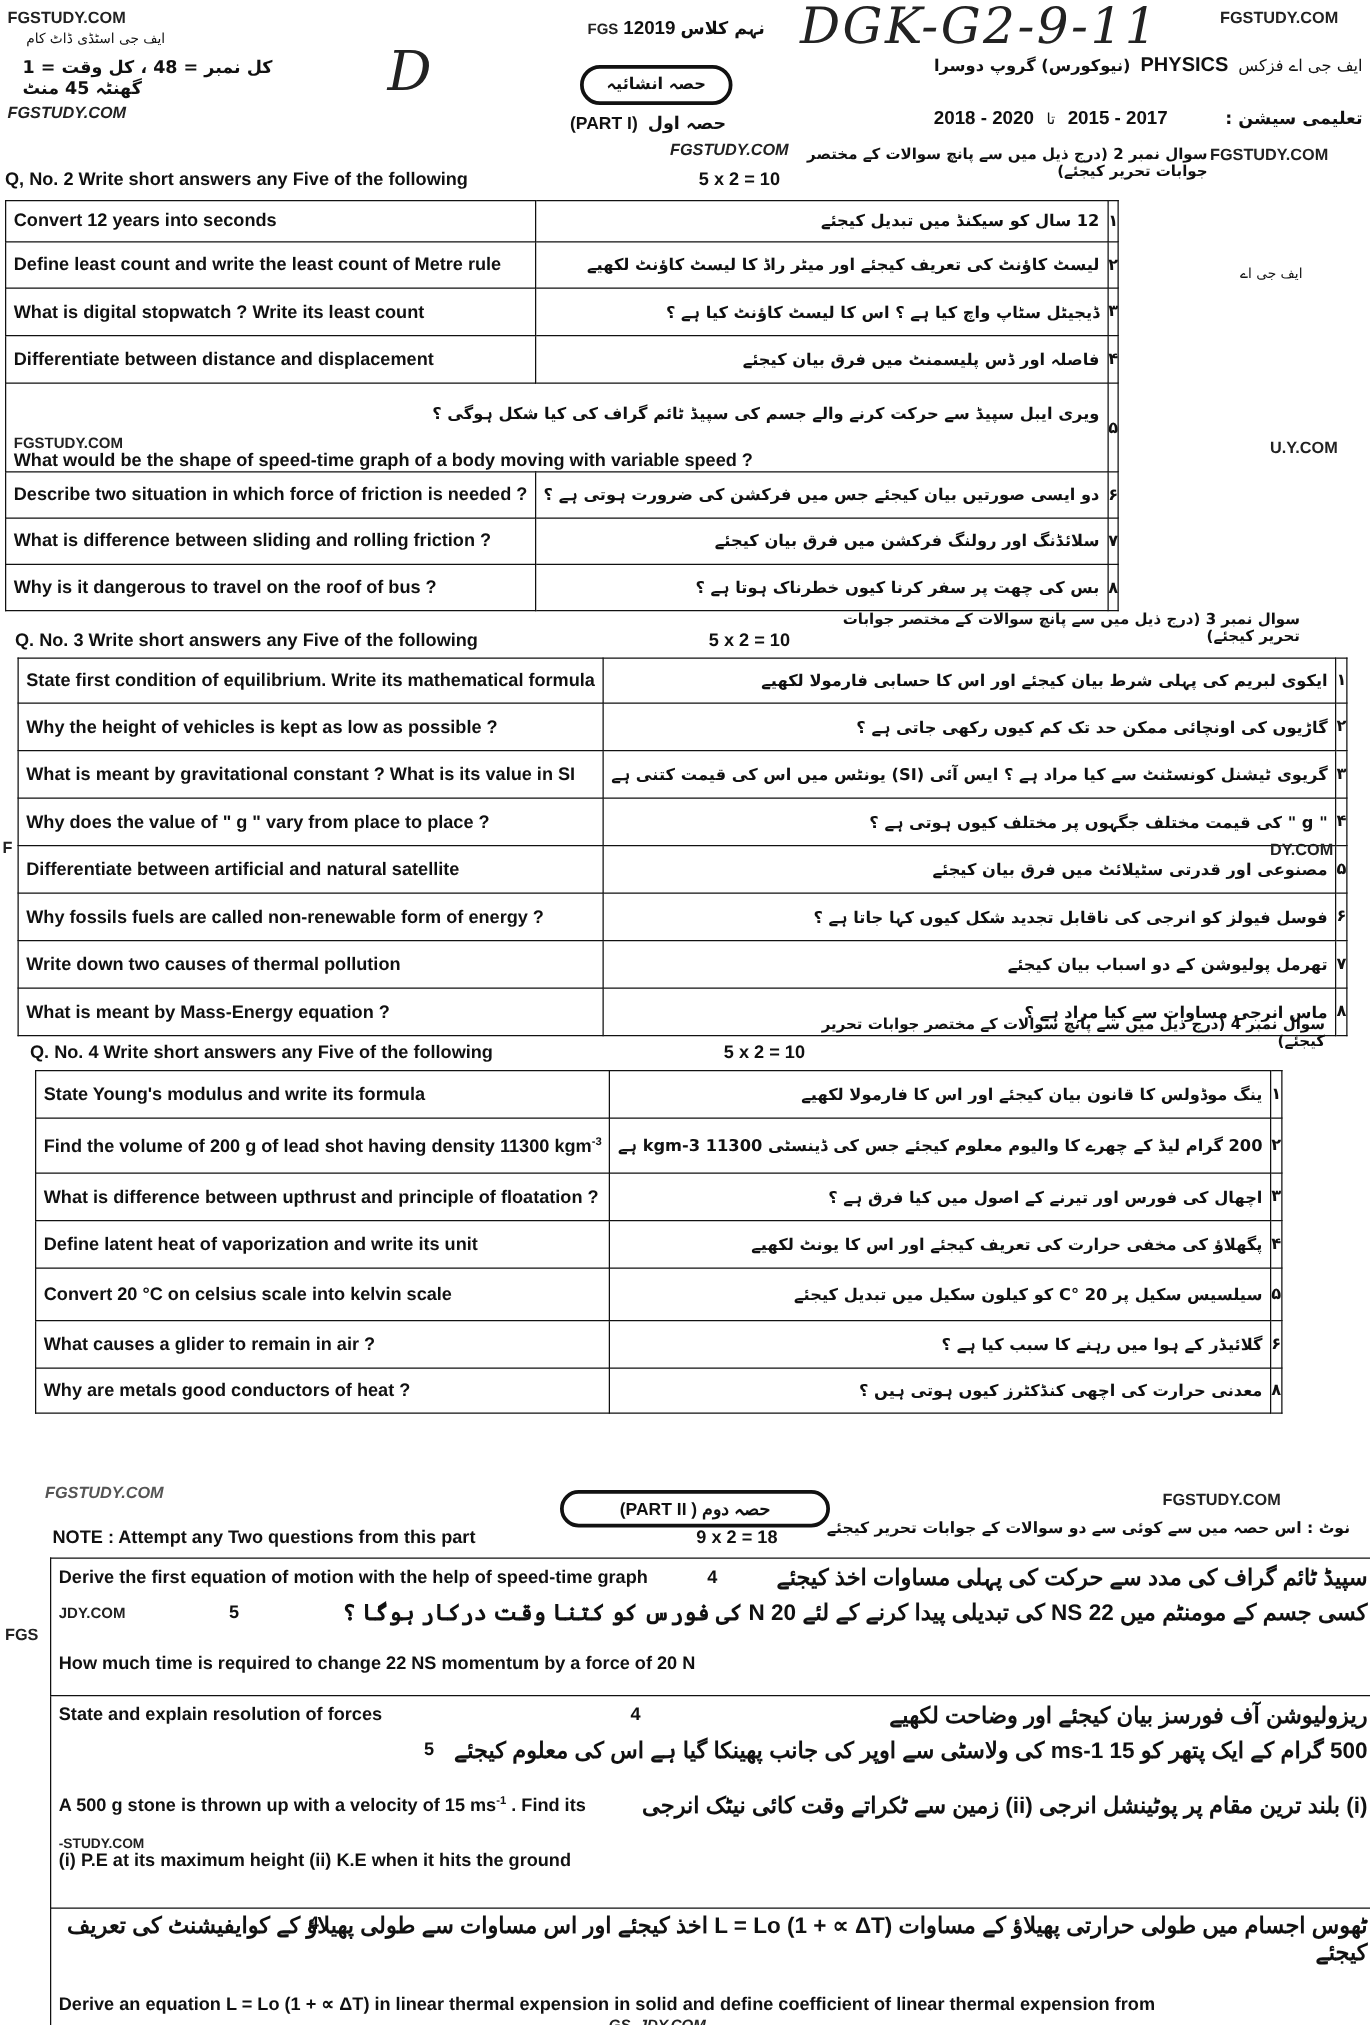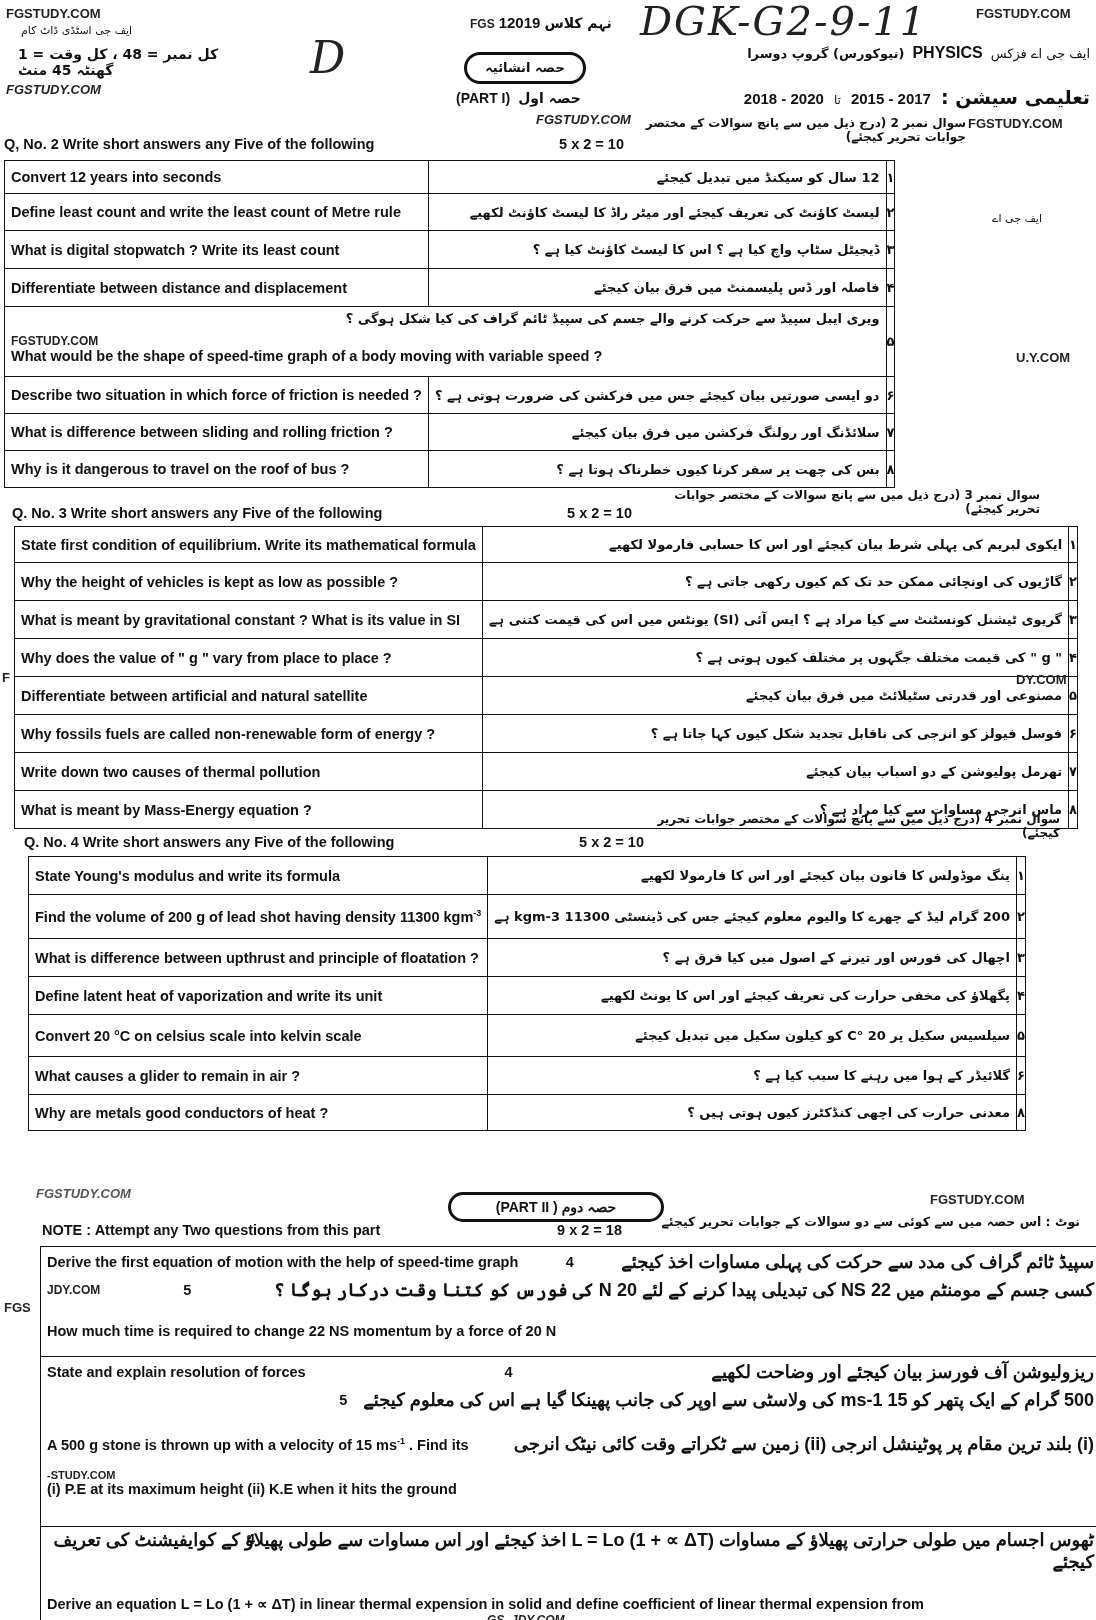--- a/index.html
+++ b/index.html
@@ -55,21 +55,21 @@
 <div class="abs wm" style="left:976px;top:6px;">FGSTUDY.COM</div>
 <div class="abs" style="left:700px;top:44px;width:390px;display:flex;justify-content:flex-end;gap:8px;align-items:baseline;">
   <span class="ur" style="font-size:13px;font-weight:bold;">(نیوکورس) گروپ دوسرا</span>
   <span style="font-weight:bold;font-size:16px;">PHYSICS</span>
   <span class="ur" style="font-size:13px;">ایف جی اے فزکس</span>
 </div>
 <div class="abs" style="left:700px;top:86px;width:390px;display:flex;justify-content:flex-end;gap:10px;align-items:baseline;">
   <span style="font-weight:bold;font-size:15px;">2018 - 2020</span>
   <span class="ur" style="font-size:12px;">تا</span>
   <span style="font-weight:bold;font-size:15px;">2015 - 2017</span>
-  <span class="ur" style="font-size:19px;font-weight:bold;">تعلیمی سیشن :</span>
+  <span class="ur" style="font-size:14px;font-weight:bold;margin-left:36px;">تعلیمی سیشن :</span>
 </div>
 
 <div class="abs qhead" style="left:4px;top:136px;width:620px;">
   <span>Q, No. 2    Write short answers any Five of the following</span>
   <span>5 x 2 = 10</span>
 </div>
 <div class="abs ur" style="left:626px;top:116px;width:340px;font-size:12px;font-weight:bold;text-align:right;">سوال نمبر 2  (درج ذیل میں سے پانچ سوالات کے مختصر جوابات تحریر کیجئے)</div>
 <div class="abs wm" style="left:968px;top:116px;">FGSTUDY.COM</div>
 
 <table class="sq" style="left:4px;top:160px;width:843px;">
@@ -88,21 +88,21 @@
         <td class="en">What is digital stopwatch ? Write its least count</td>
         <td class="urc">ڈیجیٹل سٹاپ واچ کیا ہے ؟ اس کا لیسٹ کاؤنٹ کیا ہے ؟</td>
         <td class="num">۳</td>
       </tr>
   <tr style="height:38px">
         <td class="en">Differentiate between distance and displacement</td>
         <td class="urc">فاصلہ اور ڈس پلیسمنٹ میں فرق بیان کیجئے</td>
         <td class="num">۴</td>
       </tr>
   <tr style="height:70px">
-    <td class="en" colspan="2" style="vertical-align:top;padding-top:4px;margin-top:20px;">
+    <td class="en" colspan="2" style="vertical-align:top;padding-top:16px;margin-top:20px;">
       <div class="ur" style="text-align:right;font-size:13px;">ویری ایبل سپیڈ سے حرکت کرنے والے جسم کی سپیڈ ٹائم گراف کی کیا شکل ہوگی ؟</div>
       <div class="wm" style="font-size:12px;margin-top:8px;">FGSTUDY.COM</div>
       <div>What would be the shape of speed-time graph of a body moving with variable speed  ?</div>
     </td>
     <td class="num">۵</td>
   </tr>
   <tr style="height:37px">
         <td class="en">Describe two situation in which force of friction is needed ?</td>
         <td class="urc">دو ایسی صورتیں بیان کیجئے جس میں فرکشن کی ضرورت ہوتی ہے ؟</td>
         <td class="num">۶</td>

